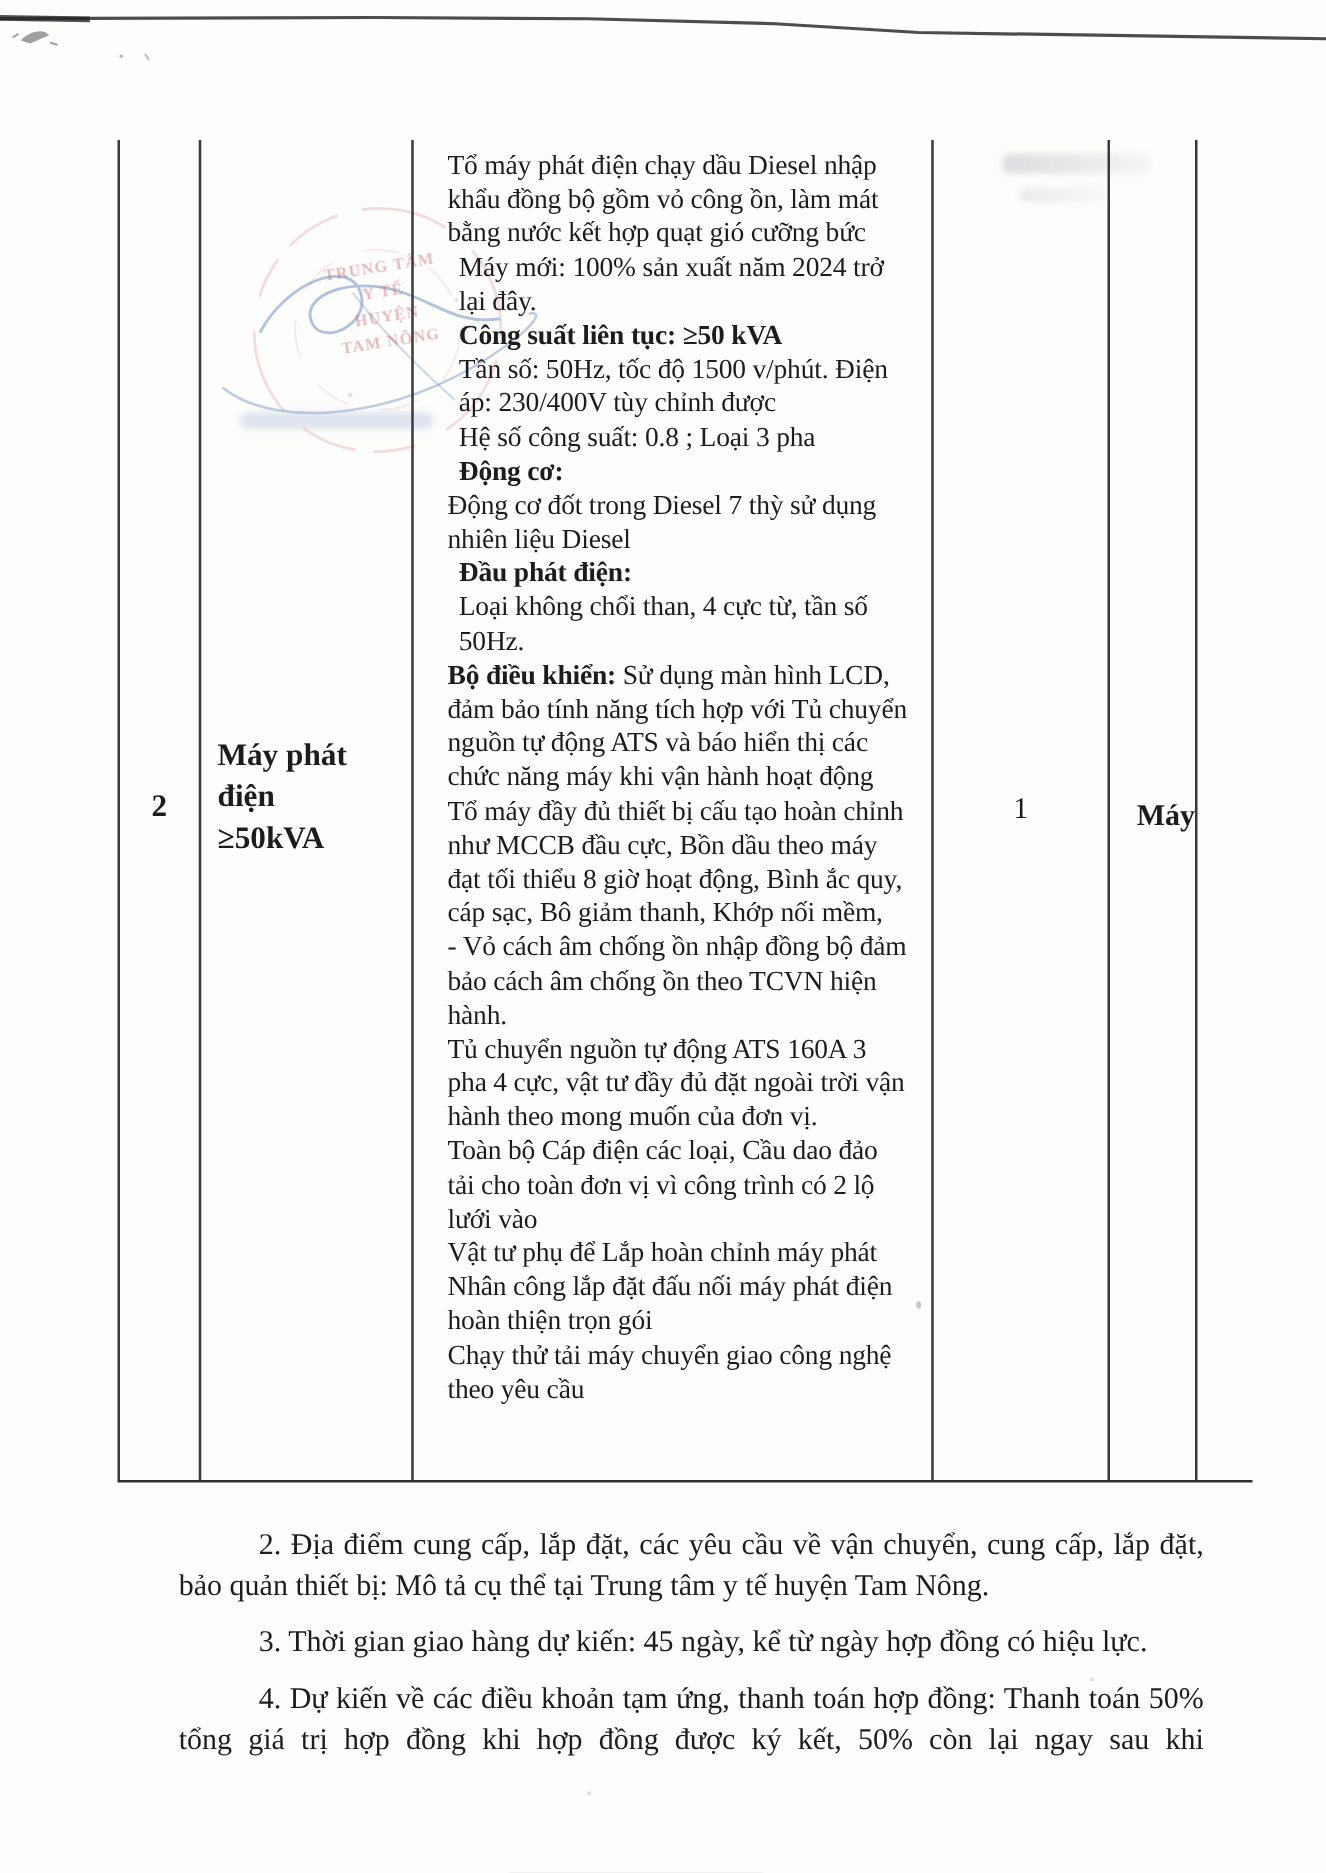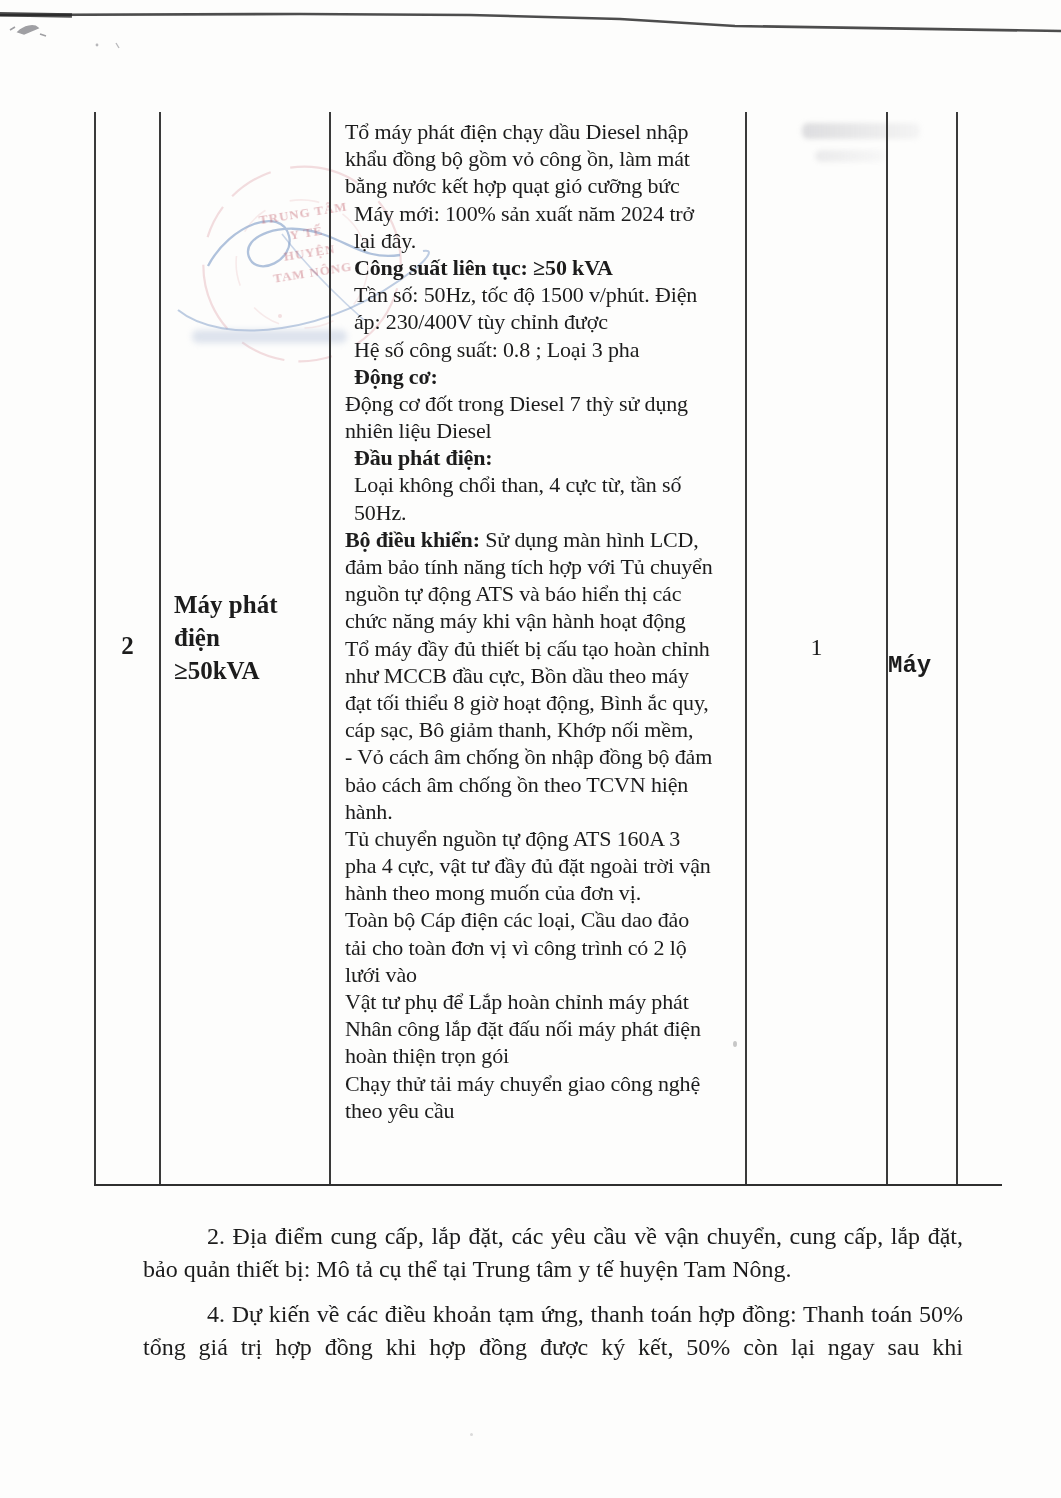--- a/index.html
+++ b/index.html
@@ -23,35 +23,35 @@
   .stamp-text{position:absolute; left:88px; top:55px; transform:rotate(-9deg);
     color:#c25f6b; opacity:.42; font-size:13px; font-weight:bold;
     letter-spacing:1px; line-height:20px; text-align:center; width:120px;
     filter:blur(.4px);}
   .name-blur{position:absolute; left:32px; top:182px; width:155px; height:13px;
     border-radius:6px; background:#a9b8d4; opacity:.38; filter:blur(3px);}
   
   .tbl{position:absolute; left:94px; top:112px; width:908px; height:1072px;
     display:flex; border-bottom:2px solid #2f2f2f;}
   .cell{position:relative; box-sizing:border-box; border-left:2px solid #3a3a3a;
-    height:1072px; overflow:hidden;}
+    height:1072px; overflow:hidden;padding-left:13px;}
   .cell:last-child{border-right:2px solid #3a3a3a;}
   .c-stt{width:65px;}
   .c-name{width:170px;}
   .c-desc{width:416px;}
   .c-qty{width:141px;}
   .c-unit{width:72px;}
   .stt-val{position:absolute; top:520px; left:0; width:100%; text-align:center;
     font-size:25px; font-weight:bold;}
   .name-block{position:absolute; top:476px; left:13px; font-size:25px;
     font-weight:bold; line-height:33px;}
   .qty-val{position:absolute; top:522px; left:0; width:100%; text-align:center;
     font-size:24px;}
-  .unit-val{position:absolute; top:540px; left:0; width:100%; text-align:left;
-    font-size:24px; font-weight:bold;font-family:Liberation Mono, monospace;}
+  .unit-val{position:absolute; top:528px; left:0; width:100%; text-align:right;
+    font-size:24px; font-weight:bold;}
   .desc-body{padding:6px 6px 0 14px; font-size:22px; line-height:27.2px;
     letter-spacing:-0.15px; white-space:nowrap;}
   .desc-line{height:27.2px;}
   .desc-line.ind{padding-left:9px;}
   .desc-line b{font-weight:bold;}
   
   .paras{position:absolute; left:143px; top:1220px; width:820px;
     font-size:24px; line-height:33px; text-align:justify;}
   .paras p{margin:0 0 12px 0; text-indent:64px;}
   .paras p.stretch{text-align-last:justify;}
@@ -159,16 +159,17 @@
     </div>
 
     <div class="cell c-unit">
       <div class="unit-val">Máy</div>
     </div>
 
   </div>
 
   <div class="paras">
     <p>2. Địa điểm cung cấp, lắp đặt, các yêu cầu về vận chuyển, cung cấp, lắp đặt, bảo quản thiết bị: Mô tả cụ thể tại Trung tâm y tế huyện Tam Nông.</p>
+    <p>3. Thời gian giao hàng dự kiến: 45 ngày, kể từ ngày hợp đồng có hiệu lực.</p>
     <p class="stretch">4. Dự kiến về các điều khoản tạm ứng, thanh toán hợp đồng: Thanh toán 50% tổng giá trị hợp đồng khi hợp đồng được ký kết, 50% còn lại ngay sau khi</p>
   </div>
 
 </div>
 
 </body></html>

